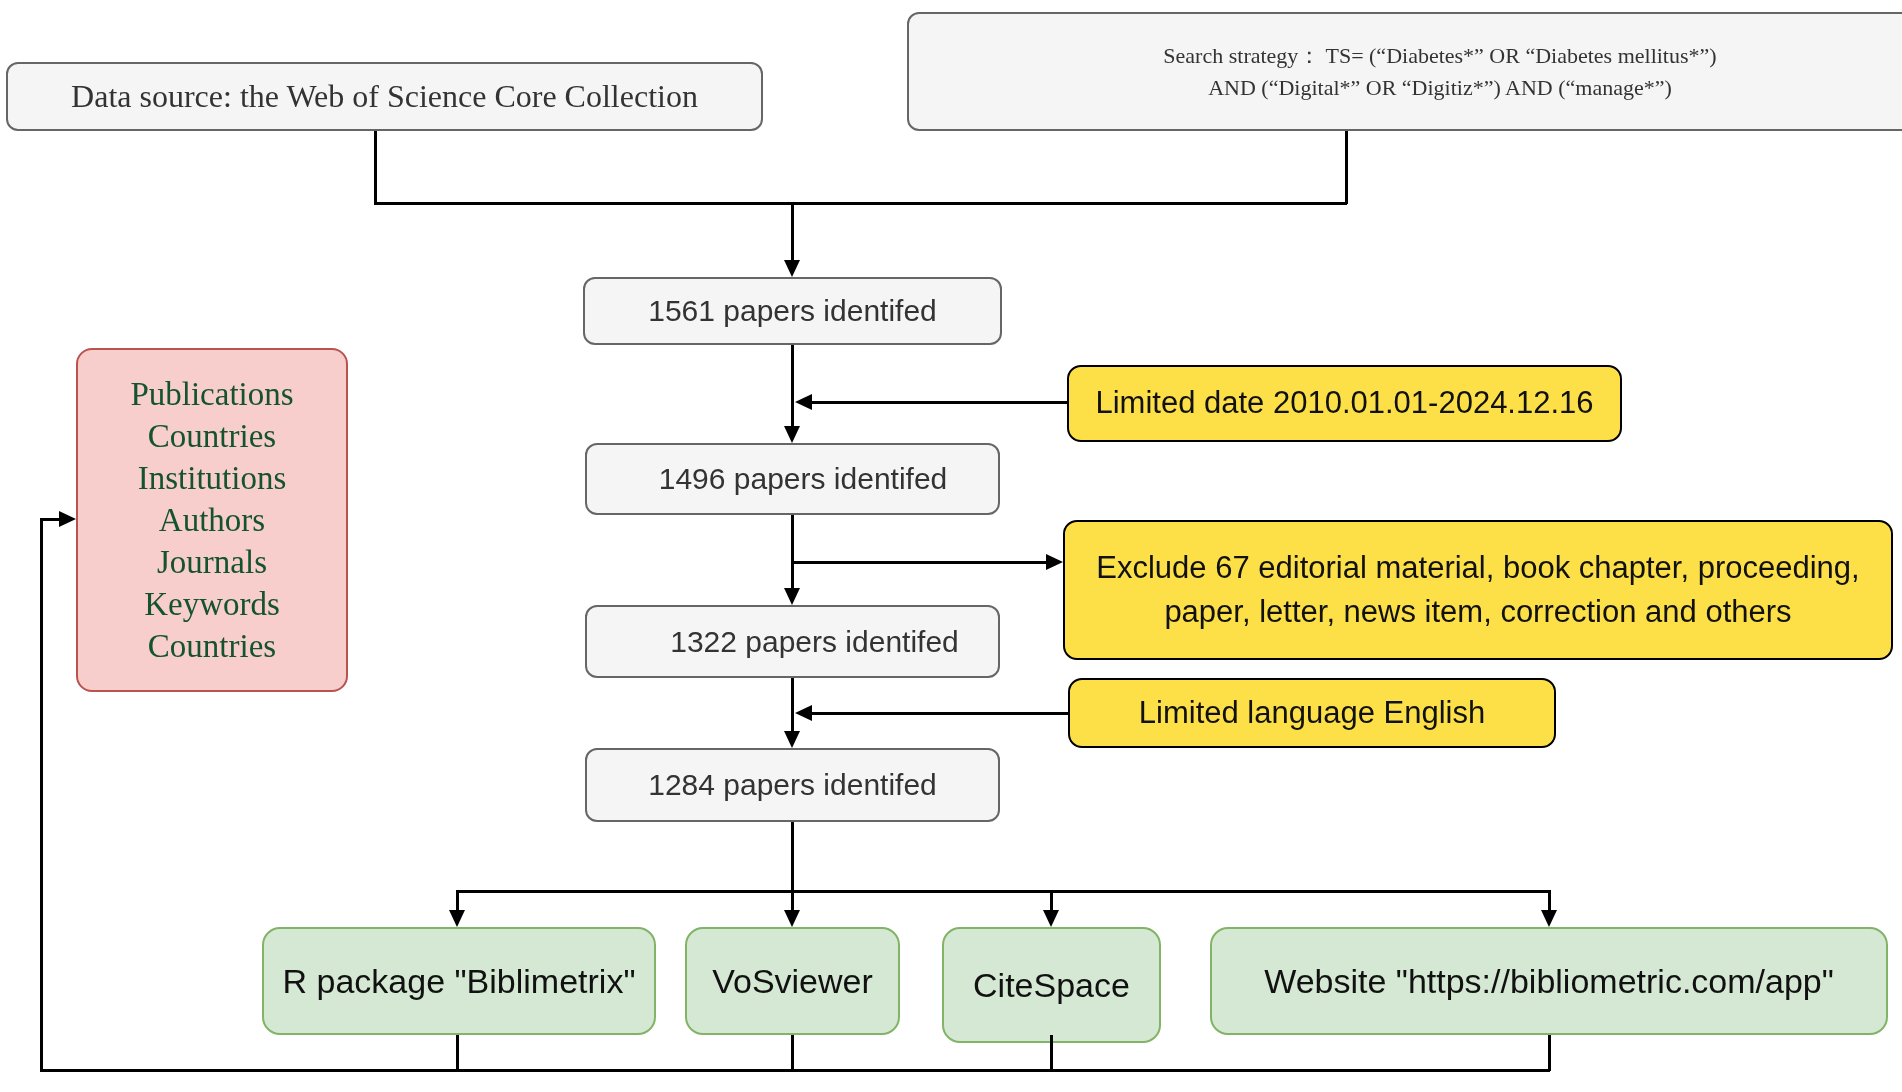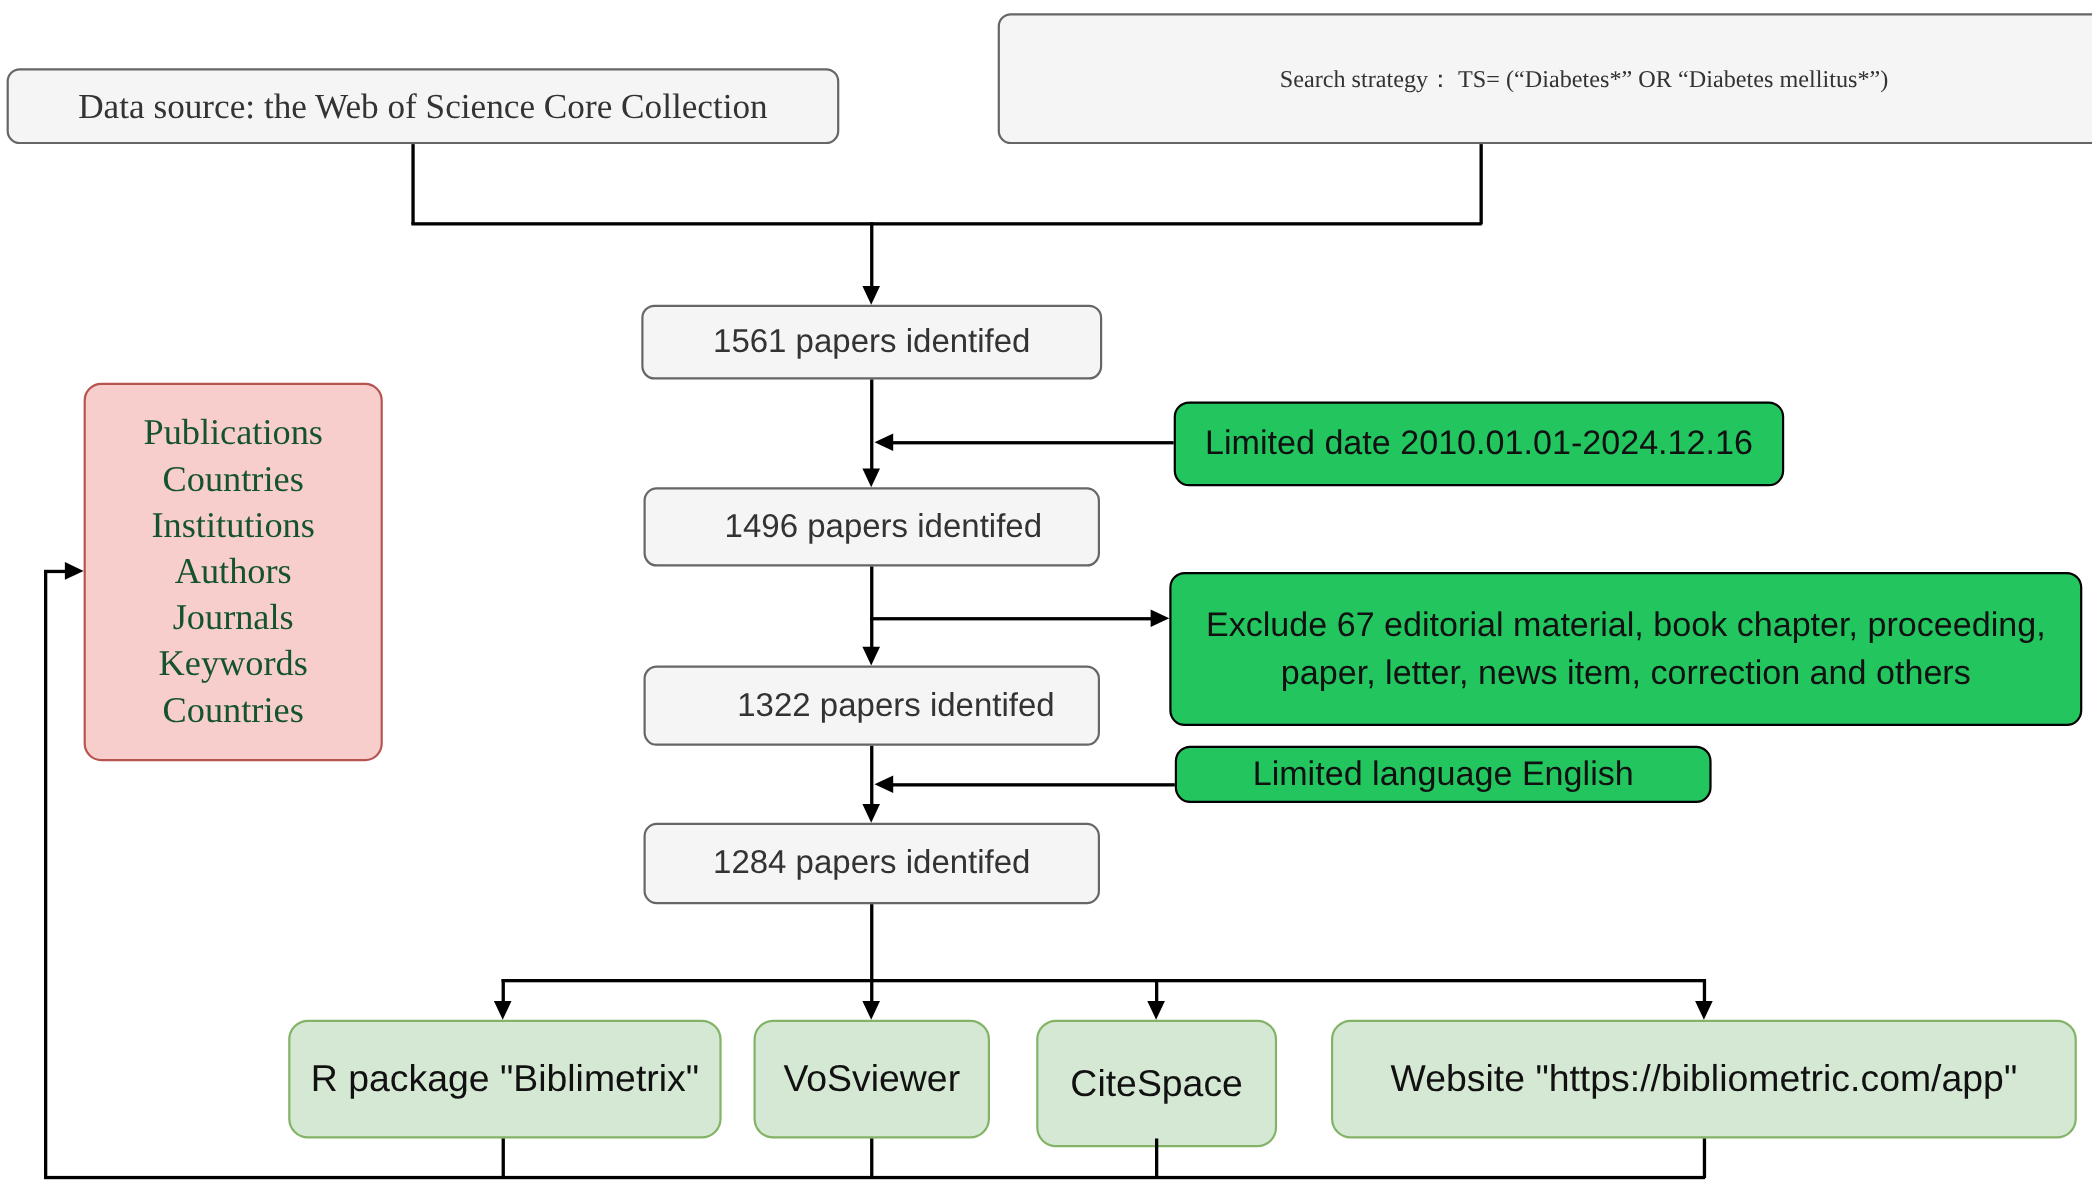--- a/index.html
+++ b/index.html
@@ -13,21 +13,21 @@
   .box{
     position:absolute;
     display:flex;flex-direction:column;
     align-items:center;justify-content:center;
     text-align:center;
     box-sizing:border-box;
     color:#1a1a1a;
     line-height:1.32;
   }
   .gray{background:#f5f5f5;border:2.5px solid #666666;border-radius:12px;color:#333333;}
-  .white{background:#22c55e;border:2.5px solid #000000;border-radius:14px;color:#111111;}
+  .white{background:#fde047;border:2.5px solid #000000;border-radius:14px;color:#111111;}
   .green{background:#d5e8d4;border:2.5px solid #82b366;border-radius:18px;color:#111111;}
   .redbox{background:#f8cecc;border:2.5px solid #b85450;border-radius:16px;color:#14532d;}
   .serif{font-family:"Liberation Serif",serif;}
   .hline,.vline{position:absolute;background:#000000;}
   .hline{height:2.5px;}
   .vline{width:2.5px;}
   .arr{position:absolute;width:0;height:0;}
   .arr-down{border-left:8px solid transparent;border-right:8px solid transparent;border-top:17px solid #000;}
   .arr-left{border-top:8px solid transparent;border-bottom:8px solid transparent;border-right:17px solid #000;}
   .arr-right{border-top:8px solid transparent;border-bottom:8px solid transparent;border-left:17px solid #000;}
@@ -37,20 +37,21 @@
 <body>
 
 <div class="canvas">
 
   <div class="box gray serif" style="left:6px;top:62px;width:757px;height:69px;font-size:32px;">
     <span>Data source: the Web of Science Core Collection</span>
   </div>
 
   <div class="box gray serif" style="left:907px;top:12px;width:1066px;height:119px;font-size:22px;line-height:1.45;">
     <span>Search strategy： TS= (“Diabetes*” OR “Diabetes mellitus*”)</span>
+    <span>AND (“Digital*” OR “Digitiz*”) AND (“manage*”)</span>
   </div>
 
   <div class="box gray" style="left:583px;top:277px;width:419px;height:68px;font-size:30px;">
     <span>1561 papers identifed</span>
   </div>
 
   <div class="box white" style="left:1067px;top:365px;width:555px;height:77px;font-size:31px;">
     <span>Limited date 2010.01.01-2024.12.16</span>
   </div>
 
@@ -60,21 +61,21 @@
 
   <div class="box white" style="left:1063px;top:520px;width:830px;height:140px;font-size:31px;line-height:1.42;">
     <span>Exclude 67 editorial material, book chapter, proceeding,</span>
     <span>paper, letter, news item, correction and others</span>
   </div>
 
   <div class="box gray" style="left:585px;top:605px;width:415px;height:73px;font-size:30px;padding-left:44px;">
     <span>1322 papers identifed</span>
   </div>
 
-  <div class="box white" style="left:1068px;top:678px;width:488px;height:52px;font-size:31px;">
+  <div class="box white" style="left:1068px;top:678px;width:488px;height:70px;font-size:31px;">
     <span>Limited language English</span>
   </div>
 
   <div class="box gray" style="left:585px;top:748px;width:415px;height:74px;font-size:30px;">
     <span>1284 papers identifed</span>
   </div>
 
   <div class="box redbox serif" style="left:76px;top:348px;width:272px;height:344px;font-size:33px;">
     <span class="redline">Publications</span>
     <span class="redline">Countries</span>

